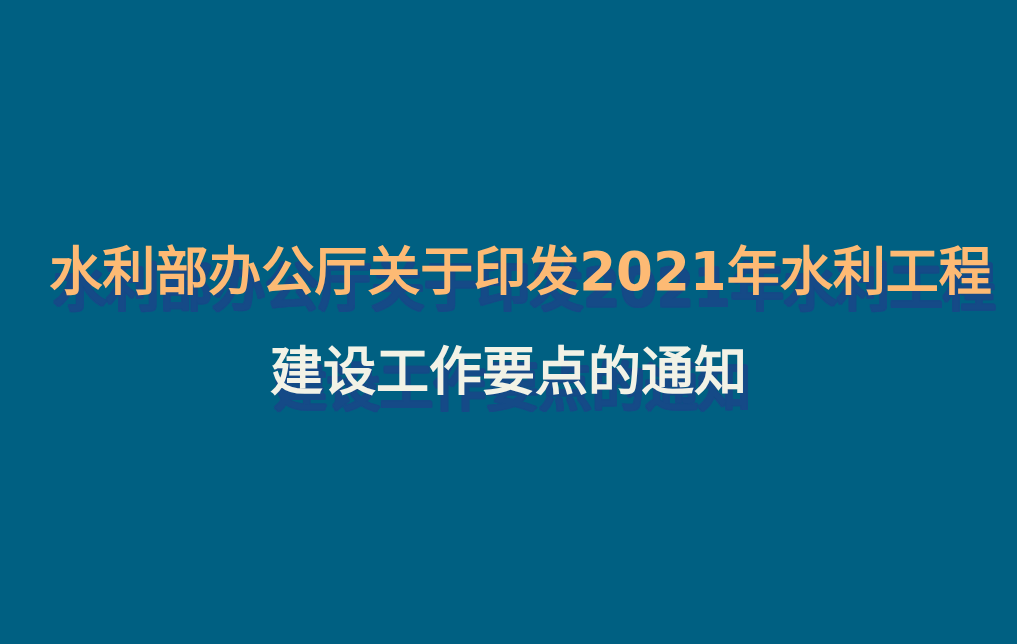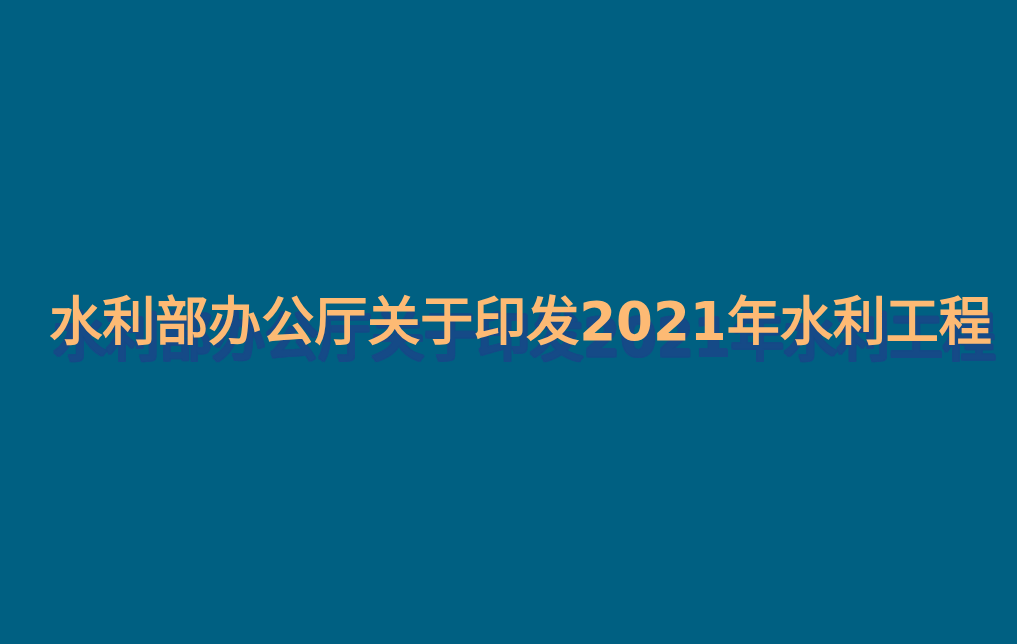--- a/index.html
+++ b/index.html
@@ -70,16 +70,17 @@
 </style>
 </head>
 <body>
 
 <div class="poster" style="background: rgb(0, 96, 130);">
 
   <div class="title-block">
 
     <span class="title-line line-1" style="color: #fdba74; text-shadow: rgb(21, 74, 135) 4px 16px 0px, rgb(21, 74, 135) 3px 15px 0px, rgb(21, 74, 135) 5px 16px 0px, rgb(21, 74, 135) 4px 15px 0px, rgb(21, 74, 135) 5px 17px 0px, rgb(21, 74, 135) 3px 17px 0px; padding-left: 24px;">水利部办公厅关于印发2021年水利工程</span>
 
+    <span class="title-line line-2" style="color: rgb(242, 242, 230); text-shadow: rgb(21, 74, 135) 4px 16px 0px, rgb(21, 74, 135) 3px 15px 0px, rgb(21, 74, 135) 5px 16px 0px, rgb(21, 74, 135) 4px 15px 0px, rgb(21, 74, 135) 5px 17px 0px, rgb(21, 74, 135) 3px 17px 0px;">建设工作要点的通知</span>
 
   </div>
 
 </div>
 
 </body></html>

